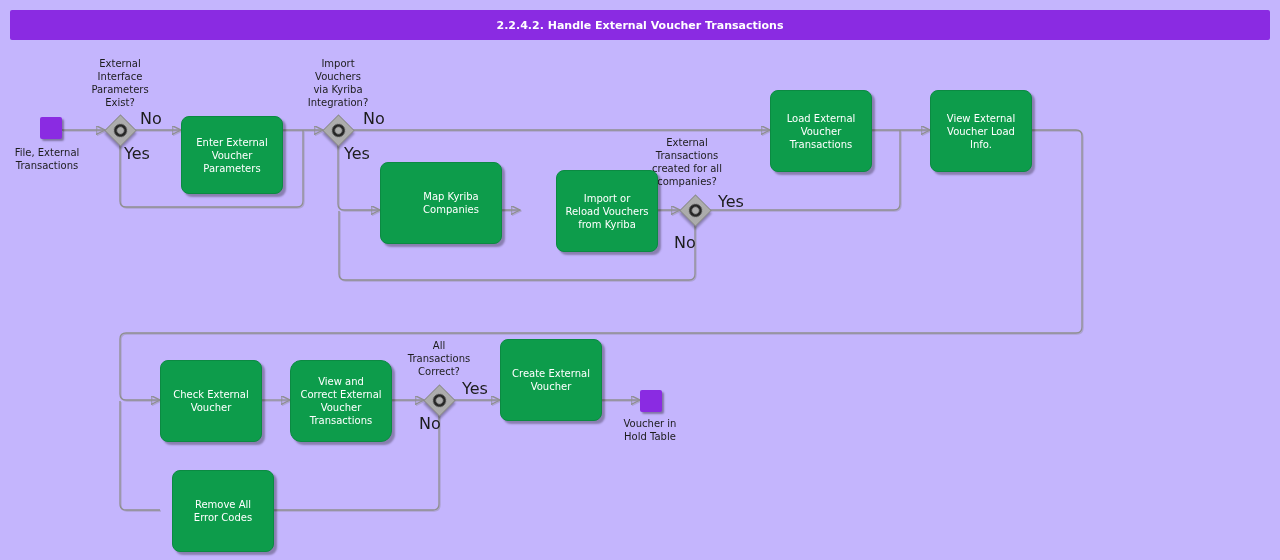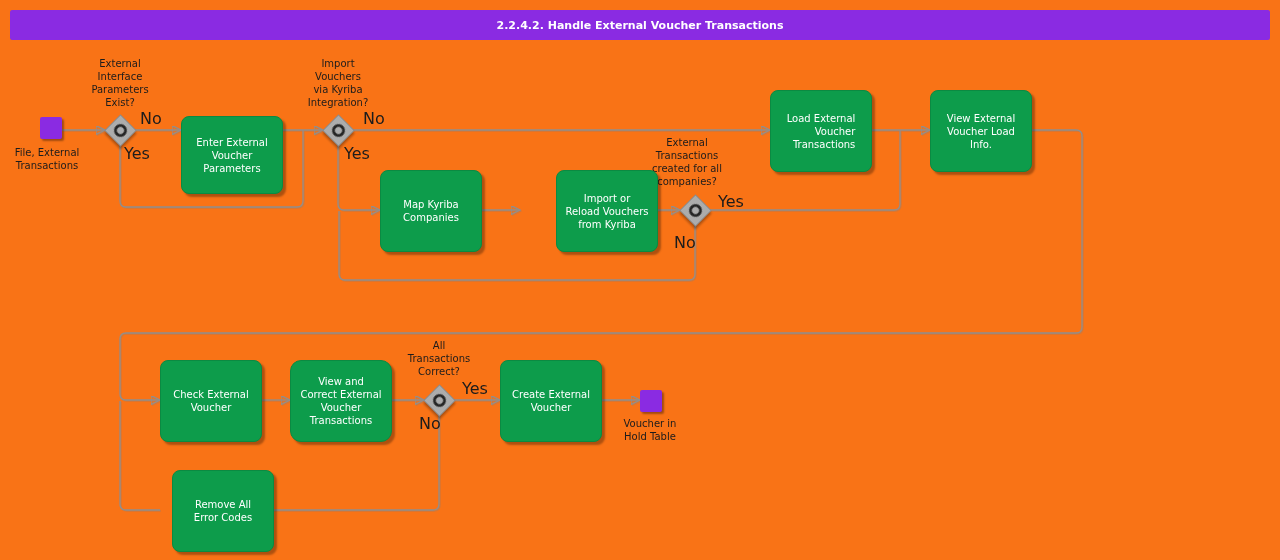--- a/index.html
+++ b/index.html
@@ -1,17 +1,17 @@
 <!DOCTYPE html>
 <html><head>
 <meta charset="utf-8">
 <style>
   html,body{margin:0;padding:0;background:#ffffff;}
   .canvas{
-    position:relative;width:1280px;height:560px;background:#f97316;
+    position:relative;width:1280px;height:560px;background:#c4b5fd;
     font-family:"DejaVu Sans",sans-serif;overflow:hidden;
   }
   .titlebar{
     position:absolute;left:10px;top:10px;width:1260px;height:30px;
     background:#8A2BE2;color:#ffffff;font-weight:bold;font-size:11px;
     display:flex;align-items:center;justify-content:center;border-radius:2px;
   }
   .edges{position:absolute;left:0;top:0;filter:drop-shadow(1px 1px 0px rgba(130,130,130,0.35));}
   .edges path{stroke:#8f8f8f;stroke-width:1.3;fill:none;}
   .terminal{
@@ -109,35 +109,35 @@
   <div class="edge-label" style="left:363px;top:113px;">No</div>
   <div class="edge-label" style="left:344px;top:148px;">Yes</div>
   <div class="edge-label" style="left:718px;top:196px;">Yes</div>
   <div class="edge-label" style="left:674px;top:237px;">No</div>
   <div class="edge-label" style="left:462px;top:383px;">Yes</div>
   <div class="edge-label" style="left:419px;top:418px;">No</div>
 
   <div class="activity" style="left:181px;top:92px;width:100px;height:76px;margin-top:24px;">Enter External
 Voucher
 Parameters</div>
-  <div class="activity" style="left:380px;top:170px;width:100px;height:80px;">Map Kyriba
+  <div class="activity" style="left:380px;top:162px;width:100px;height:80px;padding-left:20px;">Map Kyriba
 Companies</div>
   <div class="activity" style="left:520px;top:170px;width:100px;height:80px;margin-left:36px;">Import or
 Reload Vouchers
 from Kyriba</div>
-  <div class="activity" style="left:770px;top:90px;width:100px;height:80px;text-align:right;">Load External
+  <div class="activity" style="left:770px;top:90px;width:100px;height:80px;">Load External
 Voucher
 Transactions</div>
   <div class="activity" style="left:930px;top:90px;width:100px;height:80px;">View External
 Voucher Load
 Info.</div>
   <div class="activity" style="left:160px;top:360px;width:100px;height:80px;">Check External
 Voucher</div>
   <div class="activity" style="left:290px;top:360px;width:100px;height:80px;border-radius:11px;">View and
 Correct External
 Voucher
 Transactions</div>
-  <div class="activity" style="left:500px;top:360px;width:100px;height:80px;">Create External
+  <div class="activity" style="left:500px;top:339px;width:100px;height:80px;">Create External
 Voucher</div>
   <div class="activity" style="left:160px;top:470px;width:100px;height:80px;margin-left:12px;">Remove All
 Error Codes</div>
 
 </div>
 
 </body></html>

